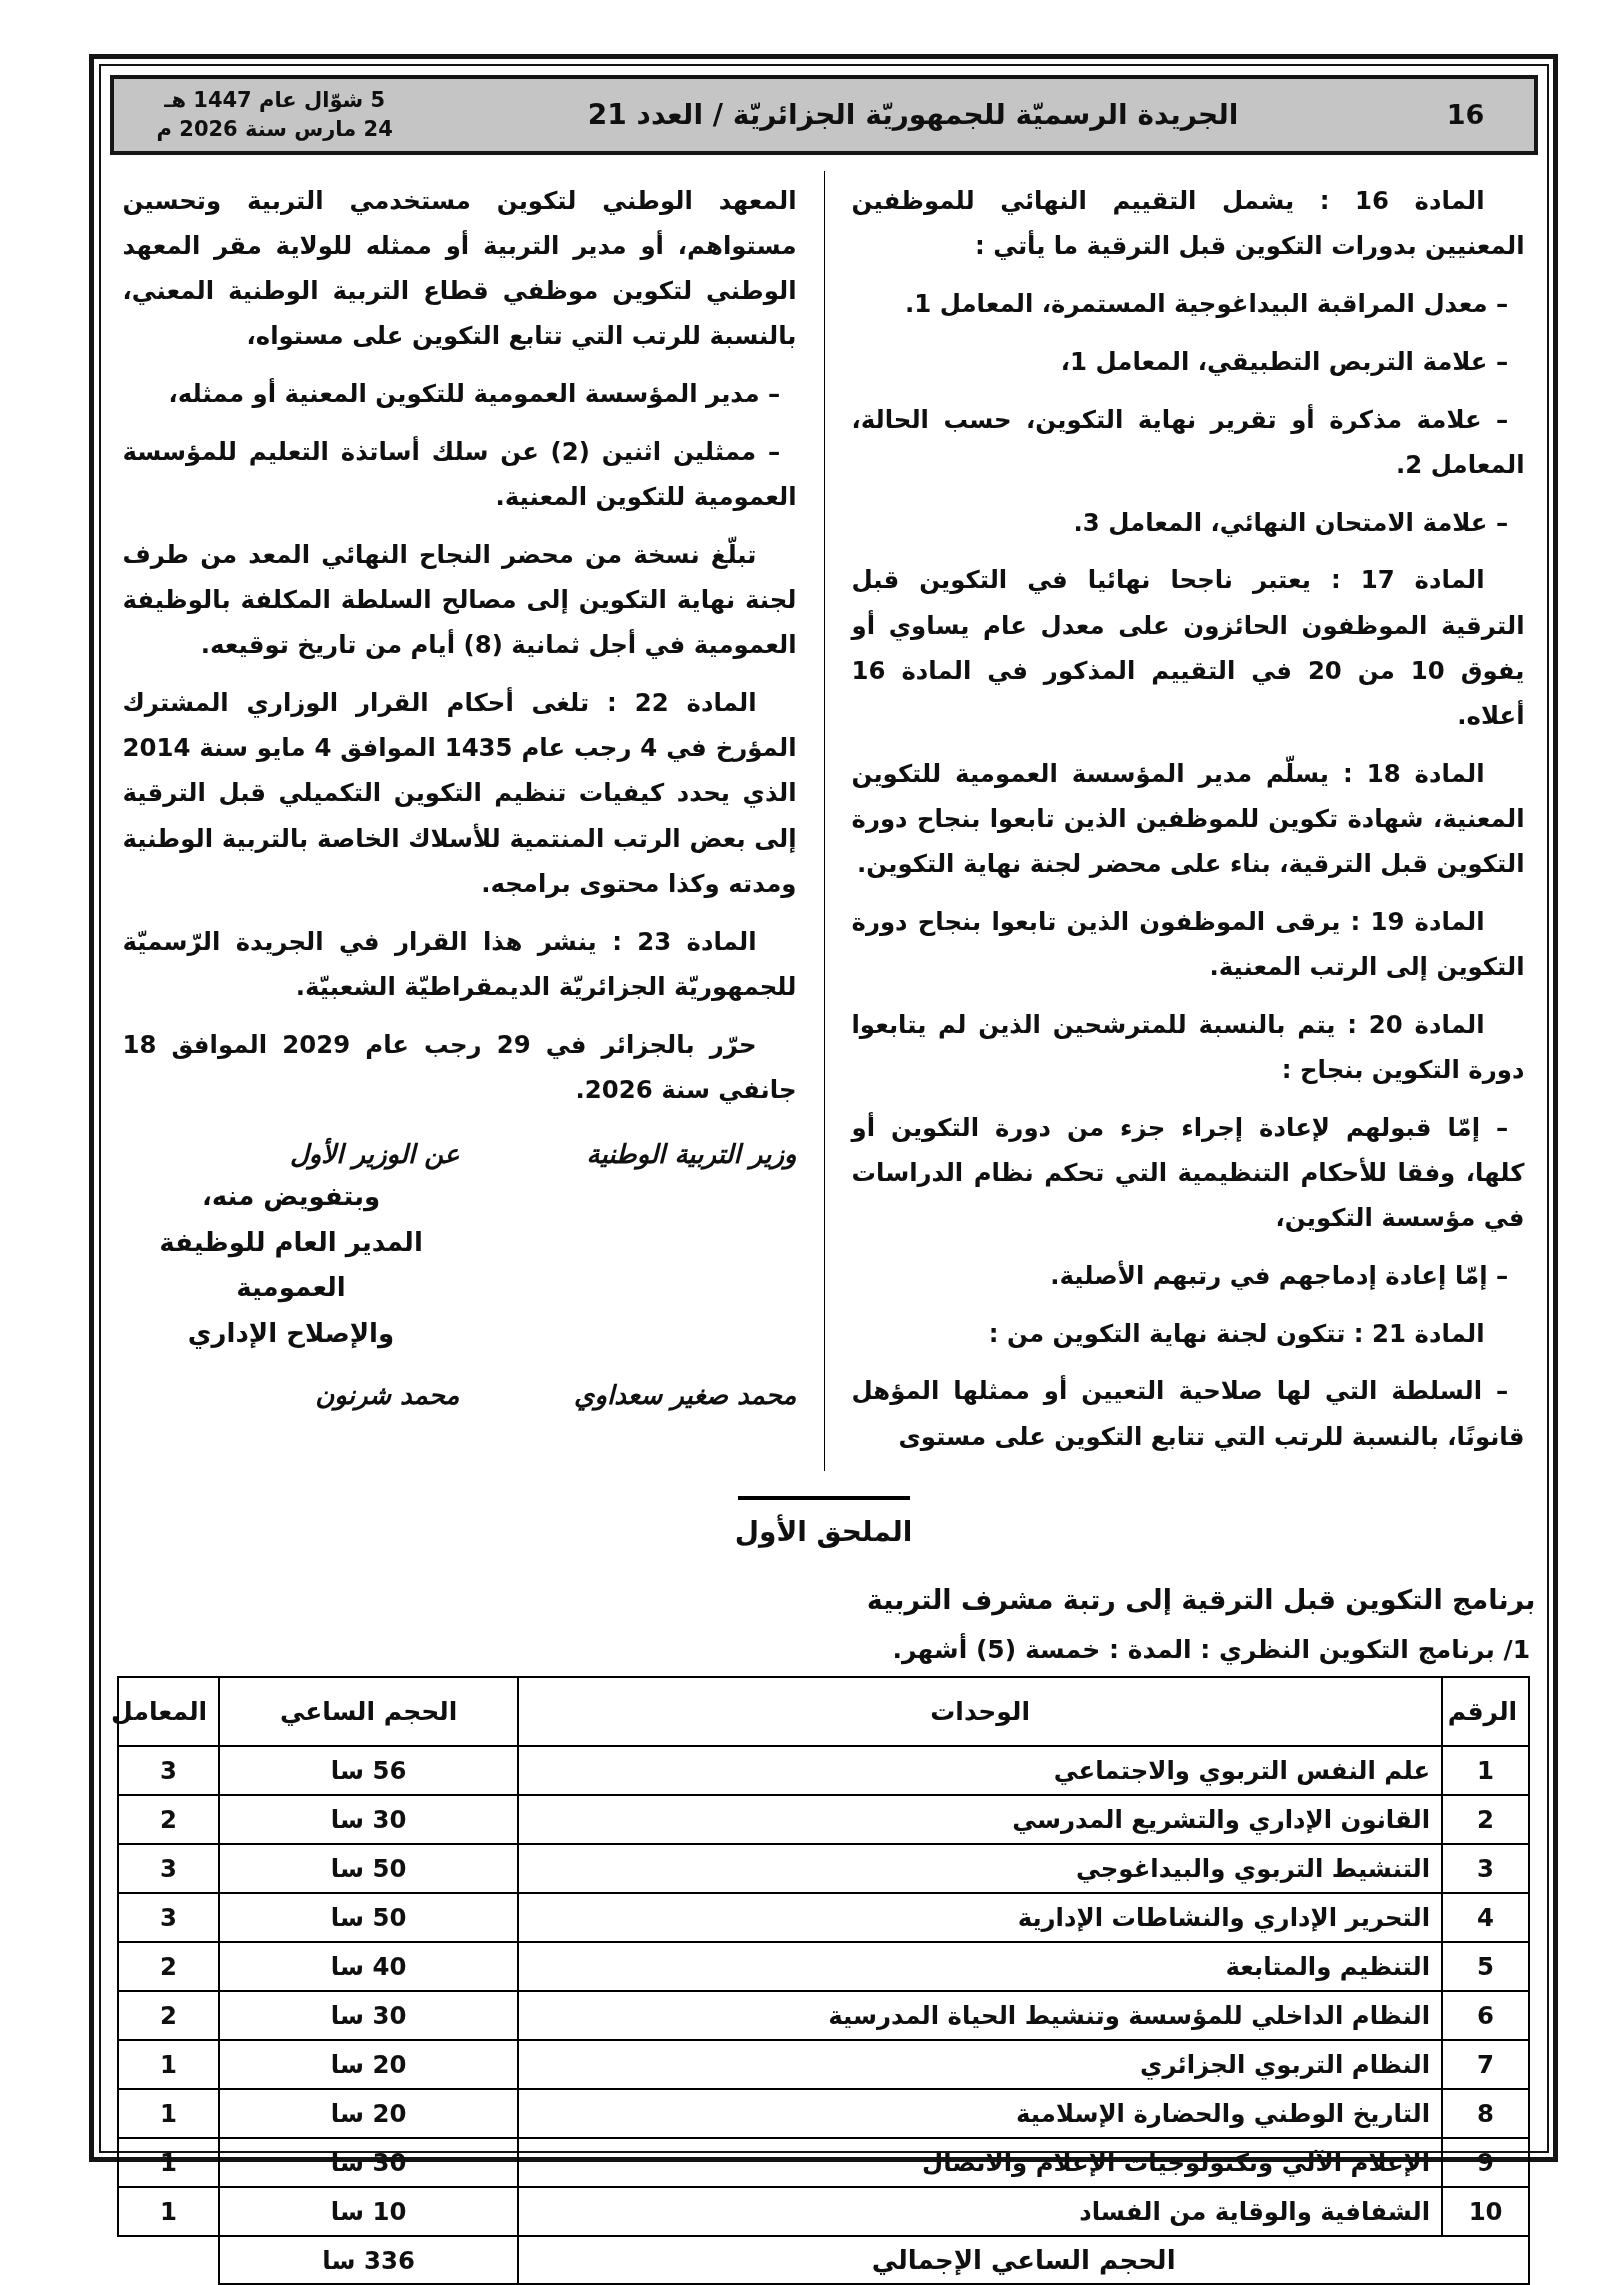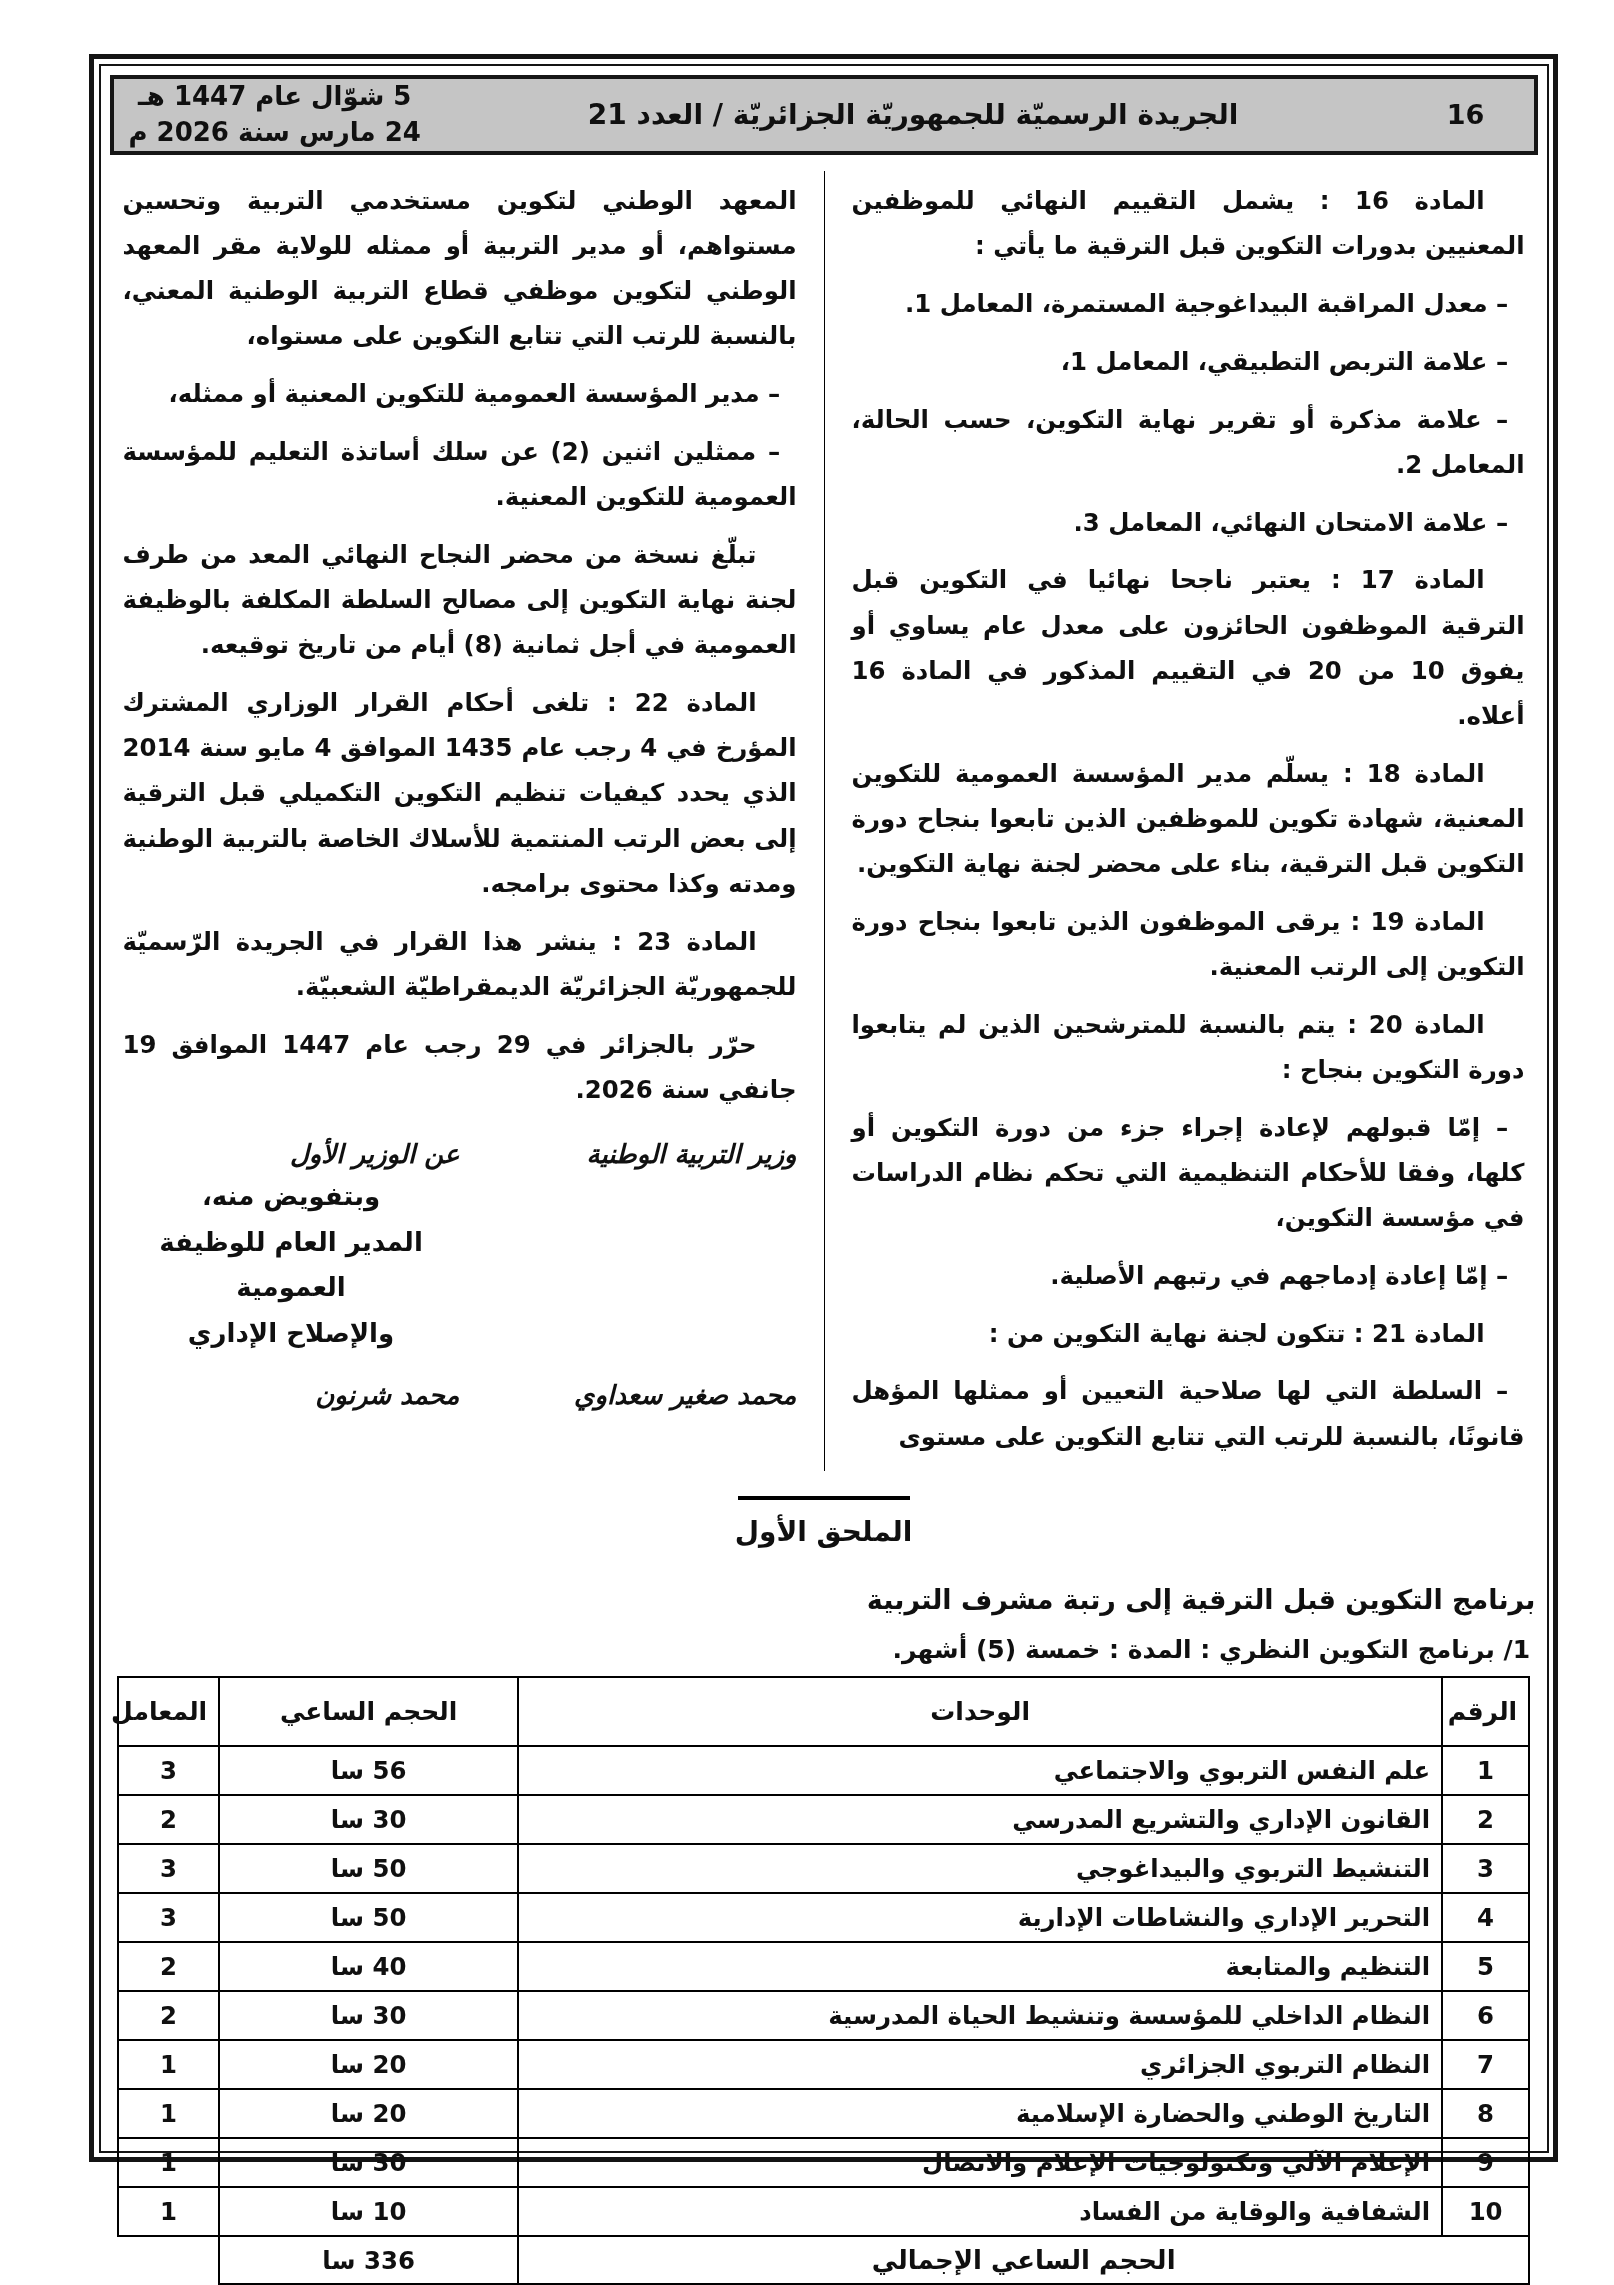--- a/index.html
+++ b/index.html
@@ -21,21 +21,21 @@
     border:4.5px solid #161616;box-sizing:border-box;
     display:flex;direction:rtl;align-items:center;
   }
   .band-pagenum{
     width:136px;text-align:center;font-size:27px;font-weight:bold;
   }
   .band-title{
     flex:1;text-align:center;font-size:28px;font-weight:bold;letter-spacing:0;
   }
   .band-dates{
-    width:308px;text-align:center;font-size:26px;font-weight:bold;line-height:1.35;
+    width:308px;text-align:center;font-size:21px;font-weight:bold;line-height:1.35;
     padding-left:7.2px;
   }
   
   .cols{
     display:flex;direction:rtl;align-items:stretch;
     padding:16.3px 22px 0 22px;
   }
   .col{width:50%;box-sizing:border-box;}
   .col-a{border-left:1.8px solid #000;padding-left:27px;}
   .col-b{padding-right:27px;}
@@ -118,21 +118,21 @@
         <p class="dash"><span>– السلطة التي لها صلاحية التعيين أو ممثلها المؤهل قانونًا، بالنسبة للرتب التي تتابع التكوين على مستوى</span></p>
       </div>
 
       <div class="col col-b">
         <p class="cont"><span>المعهد الوطني لتكوين مستخدمي التربية وتحسين مستواهم، أو مدير التربية أو ممثله للولاية مقر المعهد الوطني لتكوين موظفي قطاع التربية الوطنية المعني، بالنسبة للرتب التي تتابع التكوين على مستواه،</span></p>
         <p class="dash"><span>– مدير المؤسسة العمومية للتكوين المعنية أو ممثله،</span></p>
         <p class="dash"><span>– ممثلين اثنين (2) عن سلك أساتذة التعليم للمؤسسة العمومية للتكوين المعنية.</span></p>
         <p class="art"><span>تبلّغ نسخة من محضر النجاح النهائي المعد من طرف لجنة نهاية التكوين إلى مصالح السلطة المكلفة بالوظيفة العمومية في أجل ثمانية (8) أيام من تاريخ توقيعه.</span></p>
         <p class="art"><b class="lead">المادة 22 :</b><span> تلغى أحكام القرار الوزاري المشترك المؤرخ في 4 رجب عام 1435 الموافق 4 مايو سنة 2014 الذي يحدد كيفيات تنظيم التكوين التكميلي قبل الترقية إلى بعض الرتب المنتمية للأسلاك الخاصة بالتربية الوطنية ومدته وكذا محتوى برامجه.</span></p>
         <p class="art"><b class="lead">المادة 23 :</b><span> ينشر هذا القرار في الجريدة الرّسميّة للجمهوريّة الجزائريّة الديمقراطيّة الشعبيّة.</span></p>
-        <p class="art"><span>حرّر بالجزائر في 29 رجب عام 1447 الموافق 19 جانفي سنة 2026.</span></p>
+        <p class="art"><span>حرّر بالجزائر في 29 رجب عام 2029 الموافق 18 جانفي سنة 2026.</span></p>
 
         <div class="sig-block">
           <div class="sig-row">
             <div class="sig-cell">وزير التربية الوطنية</div>
             <div class="sig-cell">عن الوزير الأول</div>
           </div>
           <div class="sig-left-lines">
             <div class="stack">
               <div>وبتفويض منه،</div>
               <div>المدير العام للوظيفة العمومية</div>

